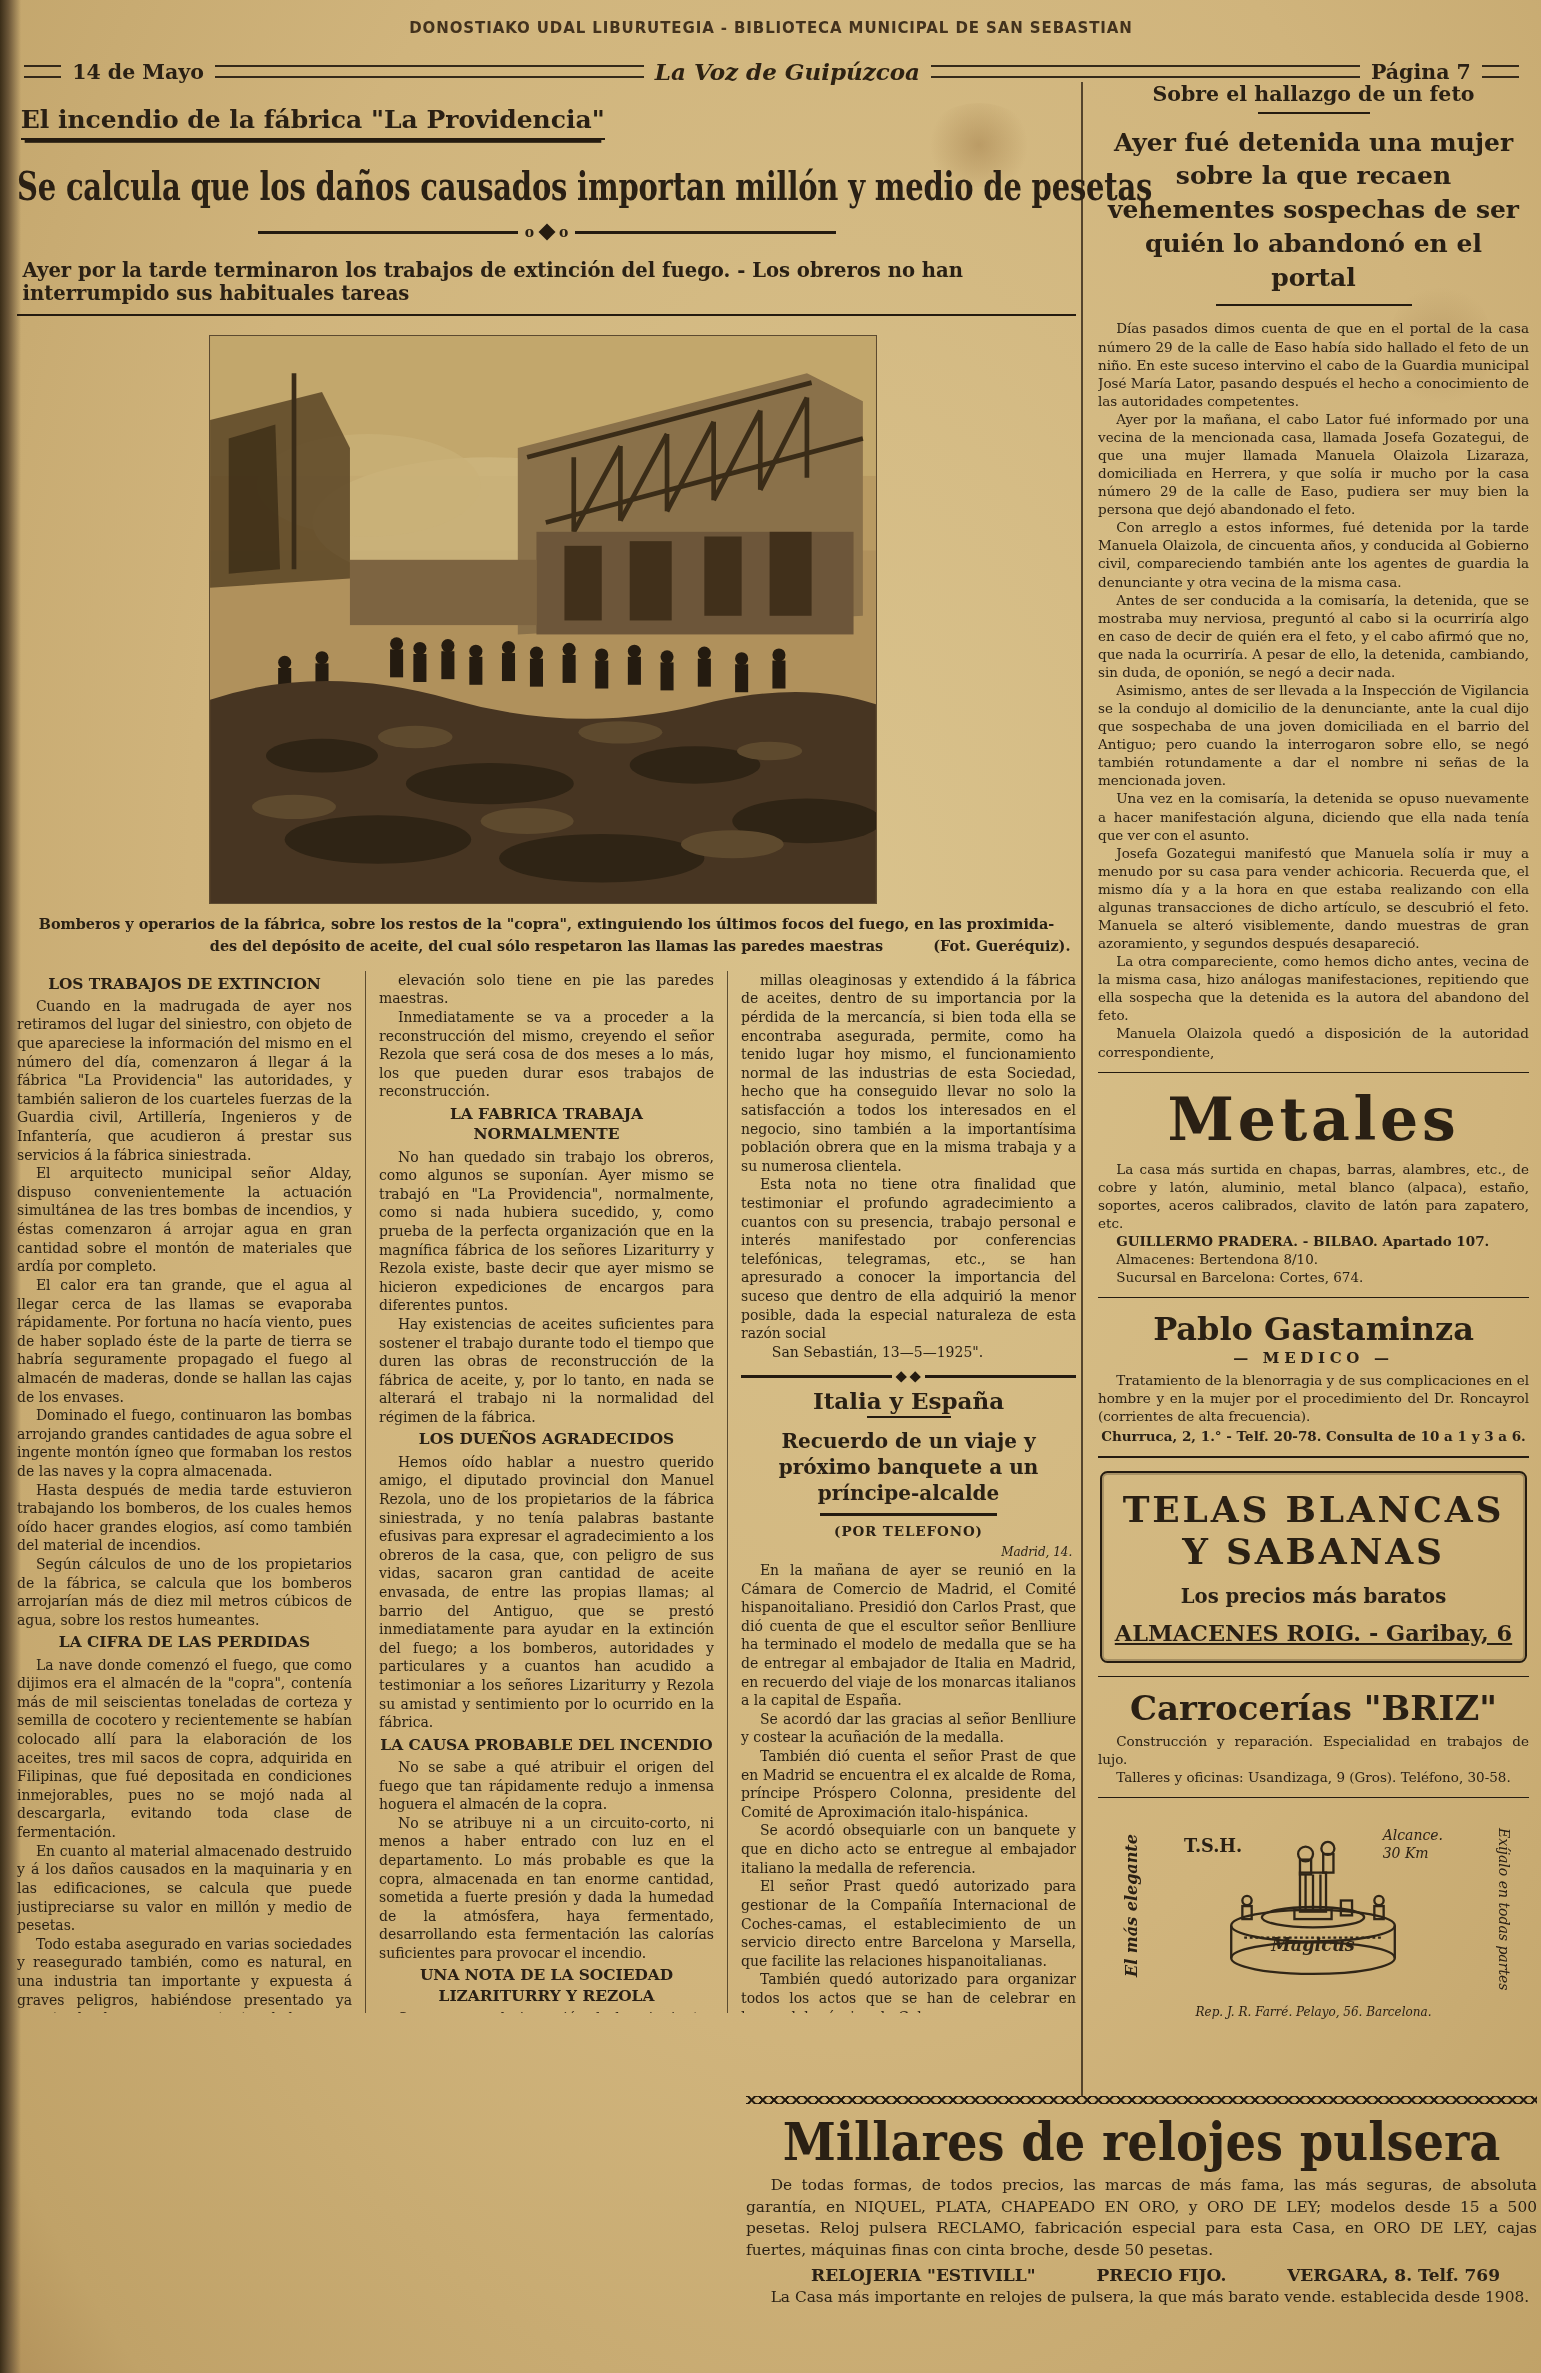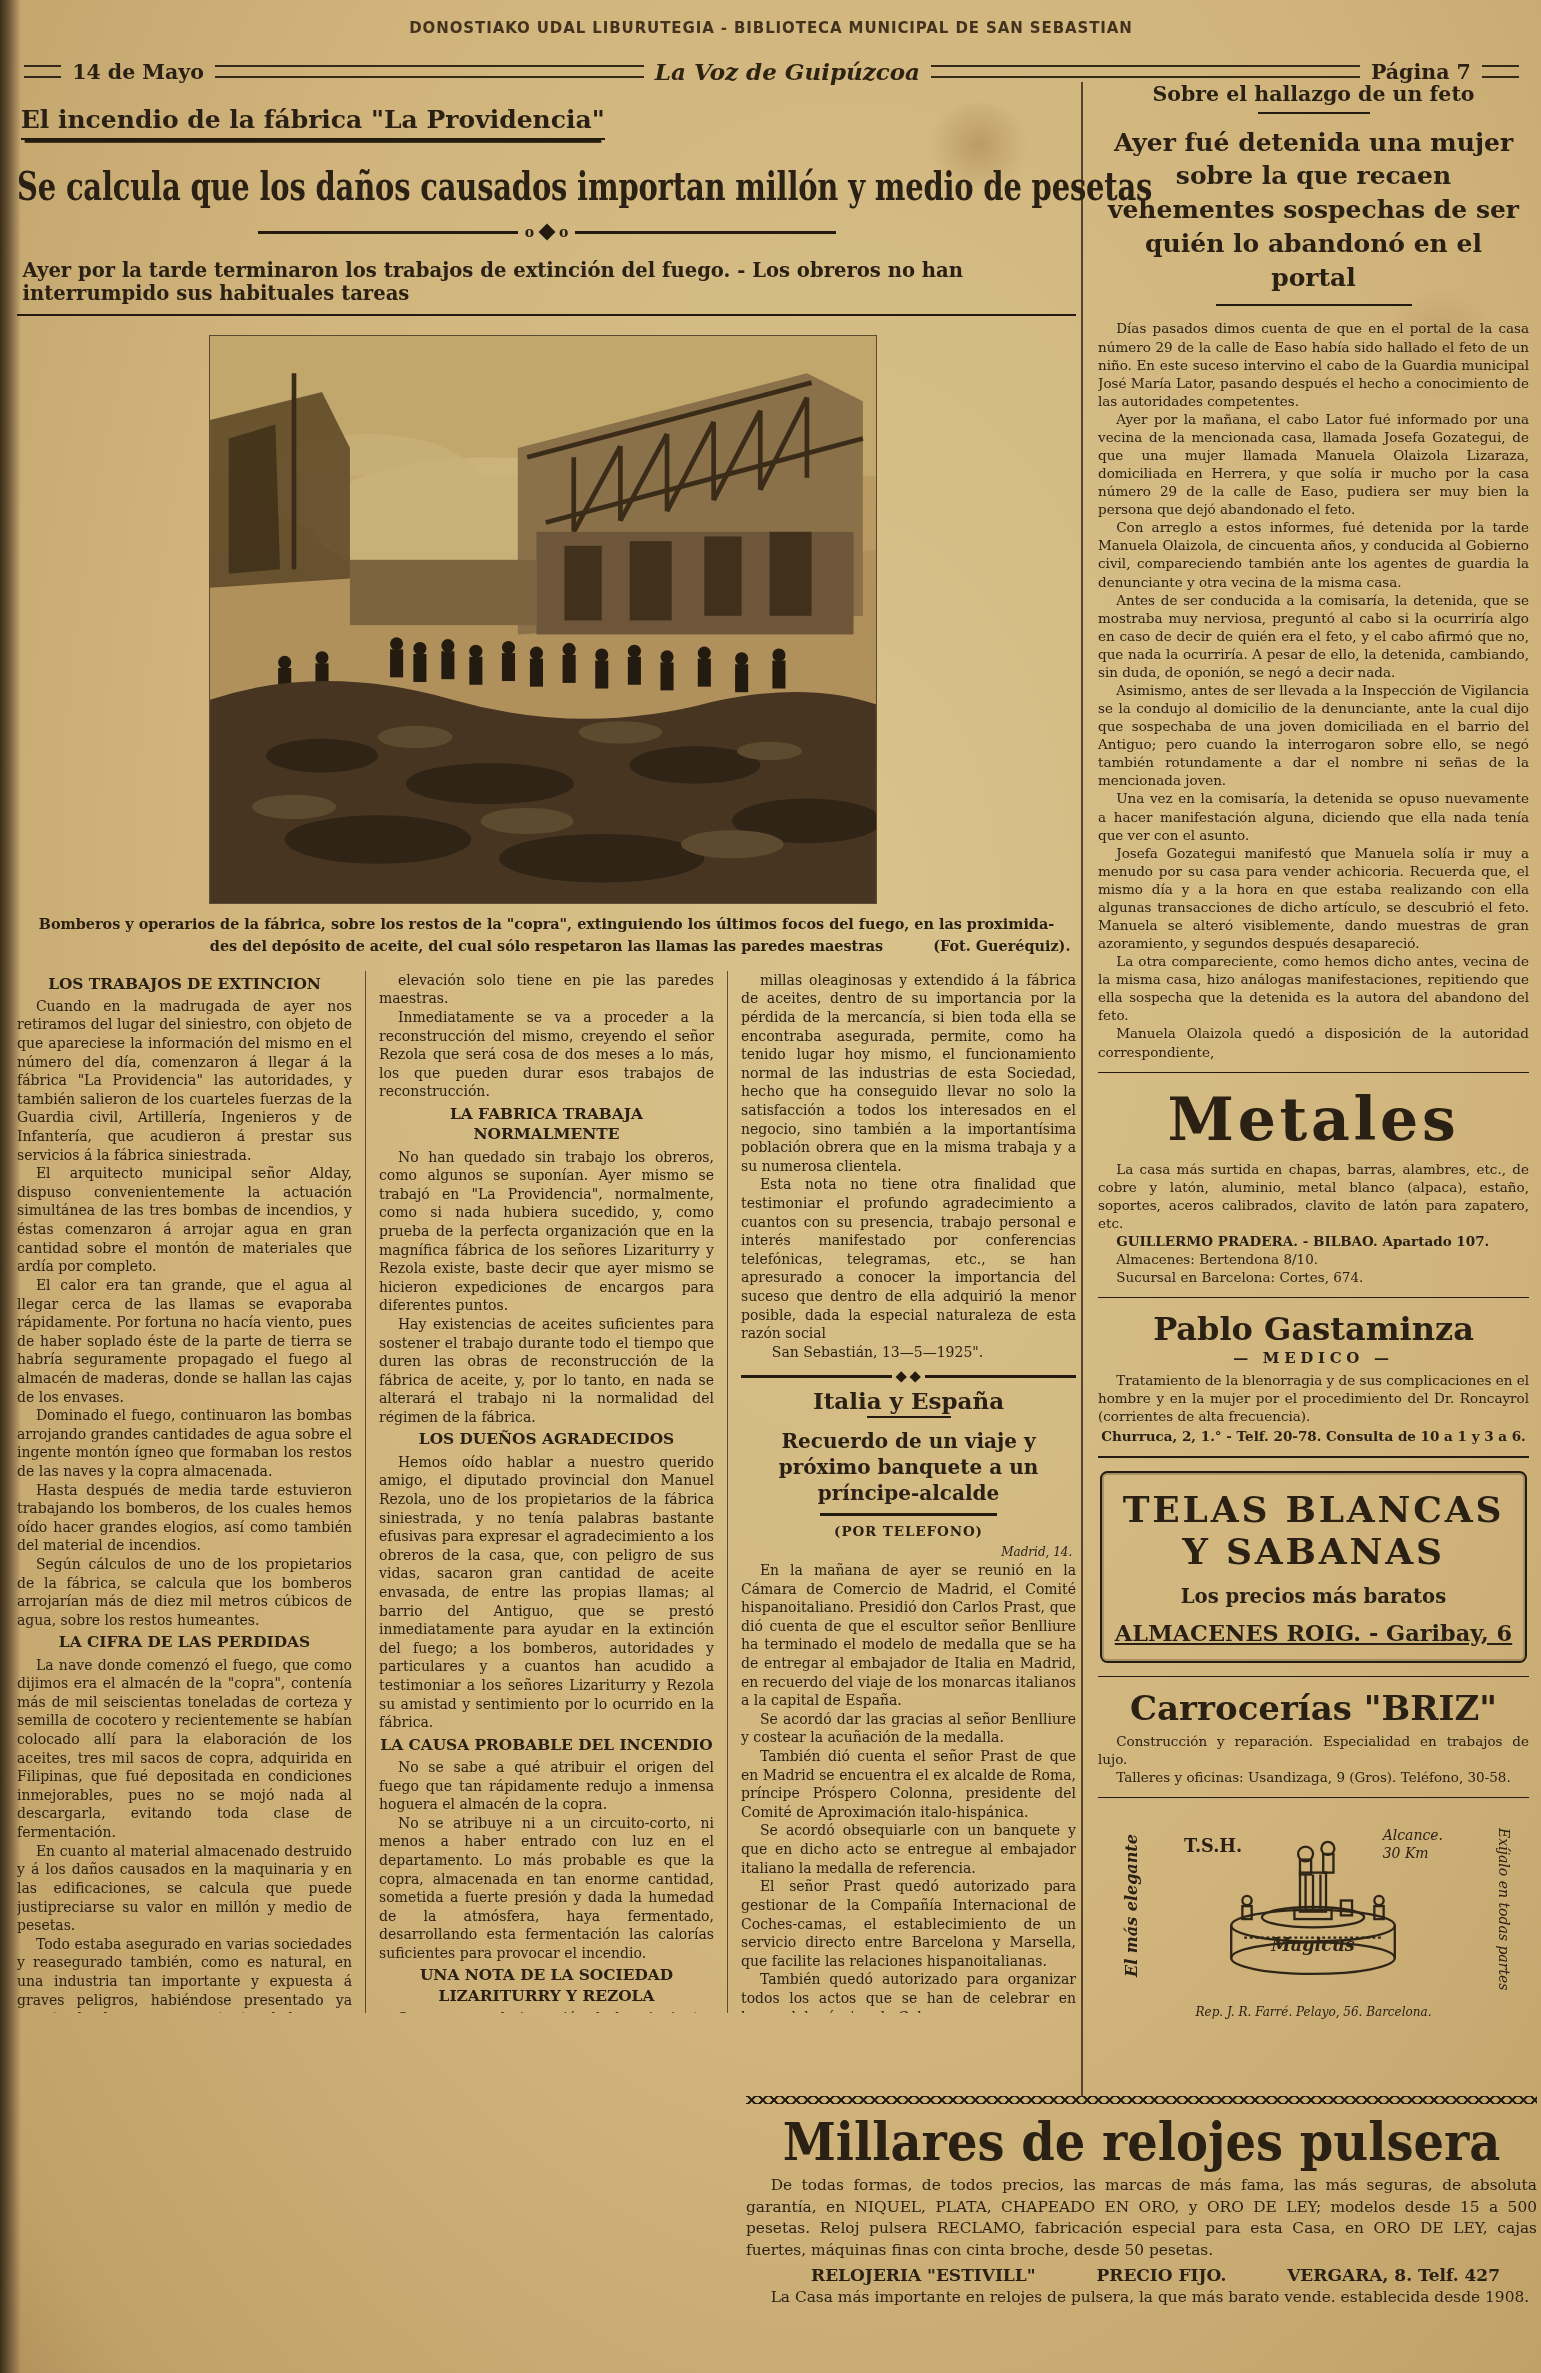--- a/index.html
+++ b/index.html
@@ -386,18 +386,18 @@
     </div>
   </div>
 
   <div class="relojes">
     <div class="zigzag"></div>
     <div class="rel-title">Millares de relojes pulsera</div>
     <div class="rel-p">De todas formas, de todos precios, las marcas de más fama, las más seguras, de absoluta garantía, en NIQUEL, PLATA, CHAPEADO EN ORO, y ORO DE LEY; modelos desde 15 a 500 pesetas. Reloj pulsera RECLAMO, fabricación especial para esta Casa, en ORO DE LEY, cajas fuertes, máquinas finas con cinta broche, desde 50 pesetas.</div>
     <div class="rel-line">
       <span>RELOJERIA "ESTIVILL"</span>
       <span>PRECIO FIJO.</span>
-      <span>VERGARA, 8. Telf. 427</span>
+      <span>VERGARA, 8. Telf. 769</span>
     </div>
     <div class="rel-p">La Casa más importante en relojes de pulsera, la que más barato vende. establecida desde 1908.</div>
   </div>
 </div>
 
 
 </body></html>

